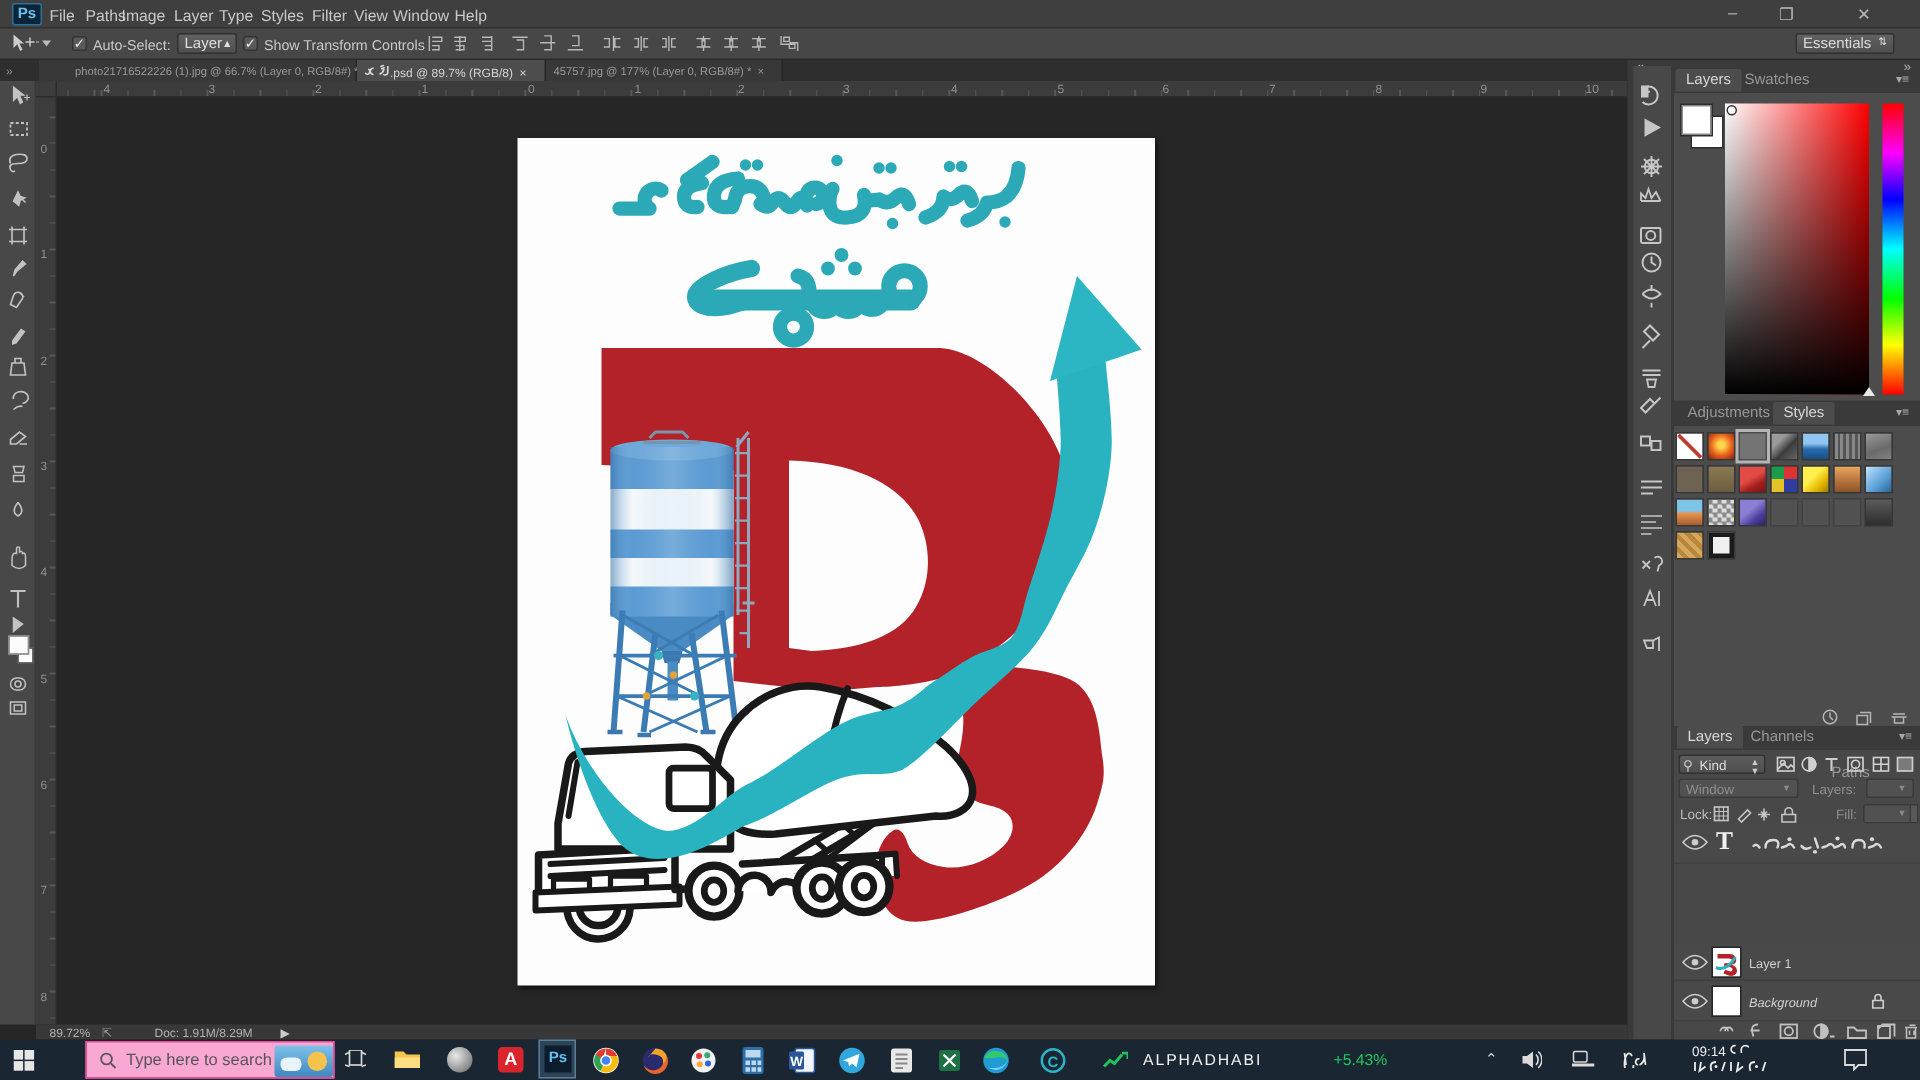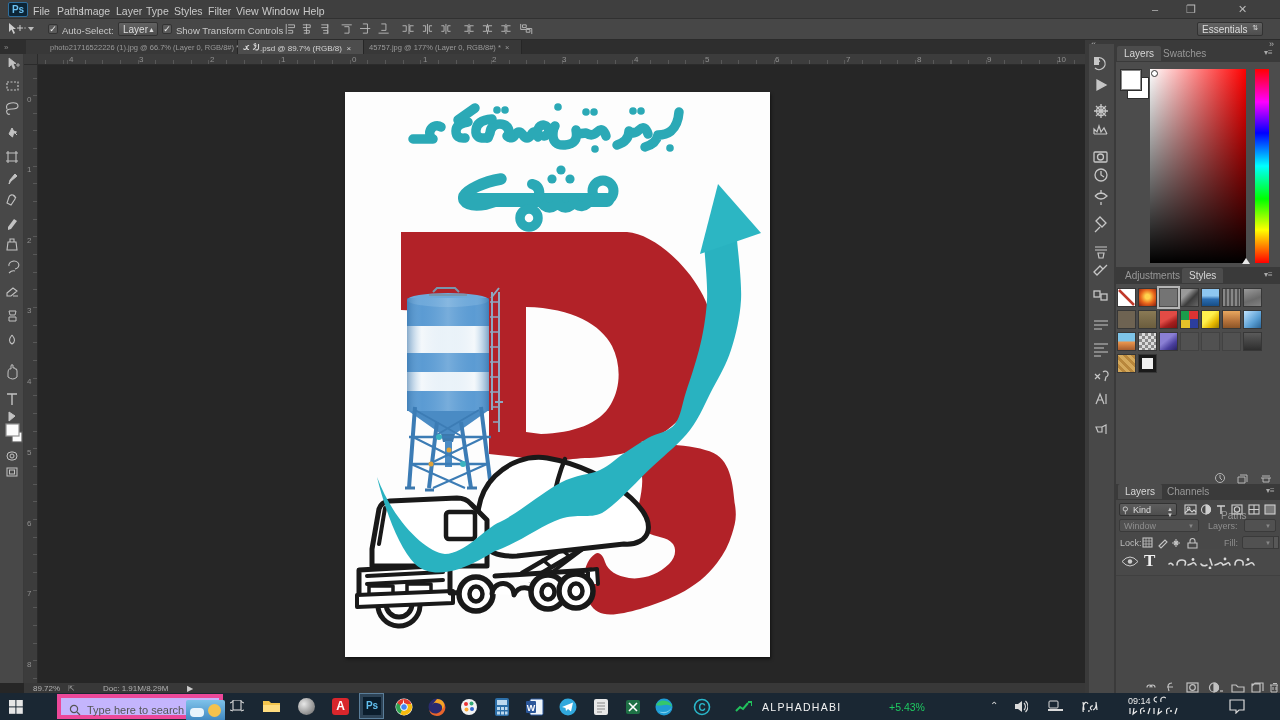--- a/index.html
+++ b/index.html
@@ -458,20 +458,44 @@
           <path d="M62,8 q-1,-4 -4,-1 l-3,1 q-2,-4 -5,-1 l-3,1 M44,8 l-2,-6 M39,8 q-4,2 -6,-1"></path>
           <path d="M28,8 q-2,-4 -5,-1 l-3,1 M17,8 q2,-5 -3,-5 q-5,0 -5,5"></path>
           <path d="M5,8 q-2,-3 -4,-1"></path>
         </g>
         <circle cx="80" cy="2.5" r="1.4" fill="#d8d8d8"></circle>
           <circle cx="57" cy="2" r="1.4" fill="#d8d8d8"></circle>
           <circle cx="42" cy="11" r="1.4" fill="#d8d8d8"></circle>
           <circle cx="25" cy="2.5" r="1.4" fill="#d8d8d8"></circle>
       </svg>
     </div>
+    <div class="lrow" style="top:585px">
+      <svg class="eye" viewBox="0 0 18 11">
+          <path d="M1,5.5 q8,-9 16,0 q-8,9 -16,0 Z" fill="none" stroke="#ccc"></path>
+          <circle cx="9" cy="5.5" r="2.2" fill="#ccc"></circle>
+        </svg>
+      <div class="thumb">
+        <svg width="18" height="19" viewBox="0 0 18 19">
+            <path d="M3,4 h8 c3,0 4.5,2 4.5,4 0,2 -1.5,3 -3,3.2 2,0.6 3.5,2 3.5,4 0,2.5 -2.5,3.8 -5,3.3 l-4,-1.5 1,-2.5 3,1 c1,.3 2,-.2 2,-1.2 0,-1 -1,-1.6 -2.5,-1.6 l-3,0 0,-2.6 3,0 c1.5,0 2.5,-.6 2.5,-1.5 0,-1 -1,-1.6 -2.5,-1.6 h-7.5 Z" fill="#b22228"></path>
+            <path d="M2,13 q7,3 13,-7" stroke="#29b2c0" stroke-width="2" fill="none"></path>
+          </svg>
+      </div>
+      <span class="nm">Layer 1</span>
+    </div>
+    <div class="lrow" style="top:611px;height:26px">
+      <svg class="eye" viewBox="0 0 18 11">
+          <path d="M1,5.5 q8,-9 16,0 q-8,9 -16,0 Z" fill="none" stroke="#ccc"></path>
+          <circle cx="9" cy="5.5" r="2.2" fill="#ccc"></circle>
+        </svg>
+      <div class="thumb"></div>
+      <span class="nm" style="font-style:italic">Background</span>
+      <svg class="abs" style="left:131px;top:7px" width="10" height="11" viewBox="0 0 10 11">
+          <path d="M3,5 v-2 a2,2 0 0 1 4,0 v2 M1.5,5 h7 v5 h-7 Z" stroke="#ccc" fill="none" stroke-width="1.1"></path>
+        </svg>
+    </div>
 
     <svg class="abs" style="left:28px;top:638px" width="136" height="11" viewBox="0 0 136 11">
       <g stroke="#c0c0c0" fill="none" stroke-width="1.2">
         <path d="M1,5.5 a2.5,2.5 0 0 1 5,0 M4,5.5 a2.5,2.5 0 0 1 5,0" transform="translate(2,0)"></path>
         <path d="M25,9 q-3,-8 3,-8 M23,5 h6"></path>
         <rect x="43" y="1" width="11" height="9"></rect>
           <circle cx="48.5" cy="5.5" r="2.8"></circle>
         <circle cx="70" cy="5.5" r="4.5"></circle>
           <path d="M70,1 a4.5,4.5 0 0 1 0,9 Z" fill="#c0c0c0"></path>
           <path d="M76,9 h3"></path>
@@ -483,21 +507,21 @@
   </div>
 </div>
 
 <div class="abs" id="taskbar">
   <svg class="abs" style="left:9px;top:7px" width="14" height="14" viewBox="0 0 14 14">
     <rect x="0" y="0" width="6.4" height="6.4" fill="#e6e6e6"></rect>
       <rect x="7.4" y="0" width="6.4" height="6.4" fill="#e6e6e6"></rect>
     <rect x="0" y="7.4" width="6.4" height="6.4" fill="#e6e6e6"></rect>
       <rect x="7.4" y="7.4" width="6.4" height="6.4" fill="#e6e6e6"></rect>
   </svg>
-  <div class="abs" style="left:57px;top:1px;width:166px;height:25px;background:#c4b5fd;border:4px solid #ec4899">
+  <div class="abs" style="left:57px;top:1px;width:166px;height:25px;background:#f9a8d4;border:1px solid #ec4899">
     <svg class="abs" style="left:8px;top:6px" width="12" height="12" viewBox="0 0 12 12">
         <circle cx="5" cy="5" r="3.6" stroke="#555" fill="none" stroke-width="1.2"></circle>
         <path d="M8,8 l3,3" stroke="#555" stroke-width="1.2"></path>
       </svg>
     <span class="abs" style="left:26px;top:6px;font-size:11px;color:#555">Type here to search</span>
     <div class="abs" style="left:125px;top:2px;width:39px;height:21px;background:linear-gradient(#7ec2ea,#3f87c0);border-radius:2px;overflow:hidden">
       <div class="abs" style="left:4px;top:8px;width:14px;height:9px;background:#e8f4fc;border-radius:4px"></div>
       <div class="abs" style="left:22px;top:4px;width:13px;height:13px;background:#f4c24d;border-radius:50%"></div>
     </div>
   </div>

